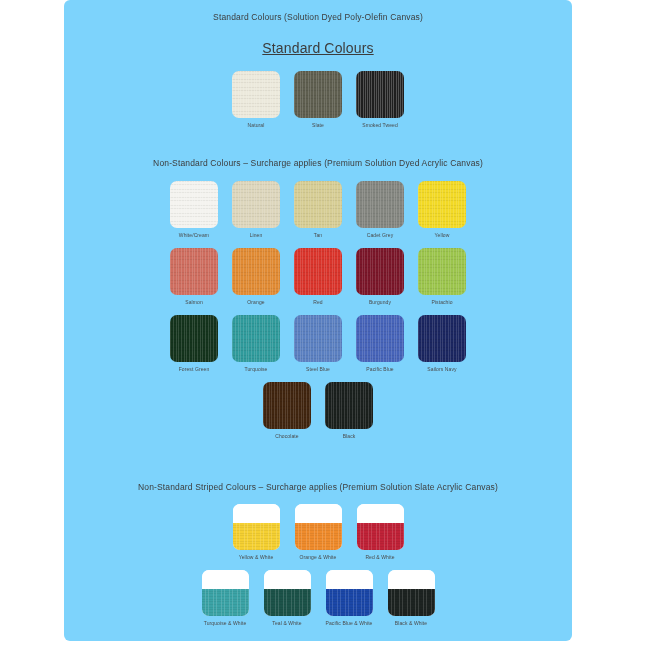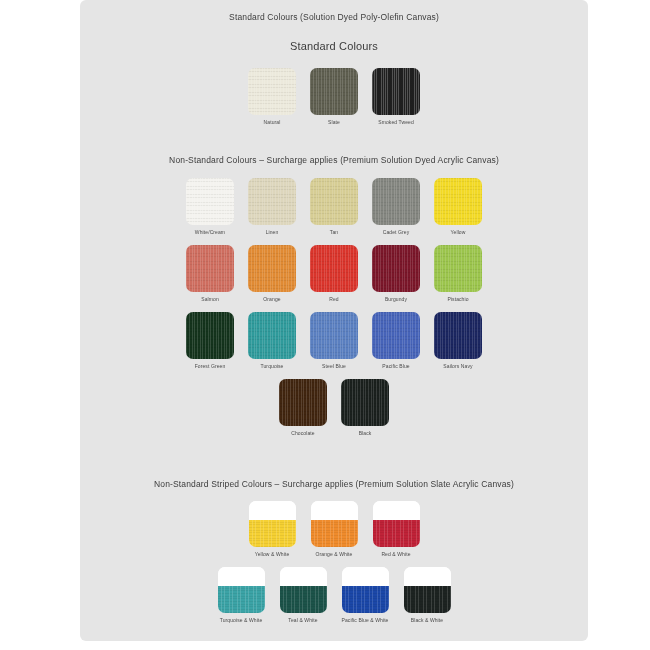--- a/index.html
+++ b/index.html
@@ -12,46 +12,47 @@
     overflow: hidden;
   }
   #page {
     position: relative;
     width: 650px;
     height: 650px;
     background: #ffffff;
   }
   #panel {
     position: absolute;
-    left: 80px;
+    left: 64px;
     top: 0px;
     width: 508px;
     height: 641px;
-    background: #e5e5e5;
+    background: #7dd3fc;
     border-radius: 6px;
     box-sizing: border-box;
     padding: 0;
   }
   .section {
     width: 100%;
     text-align: center;
   }
   .heading-main {
     font-size: 8.5px;
     color: #3c3c3c;
     letter-spacing: 0.15px;
     line-height: 1;
     padding-top: 13px;
   }
   .heading-sub {
-    font-size: 11px;
+    font-size: 14px;
     color: #3c3c3c;
     letter-spacing: 0.15px;
     line-height: 1;
     padding-top: 19px;
+    text-decoration: underline;
   }
   .heading-gap-lg {
     padding-top: 31px;
   }
   .heading-gap-xl {
     padding-top: 44px;
   }
   .row {
     display: flex;
     justify-content: center;

